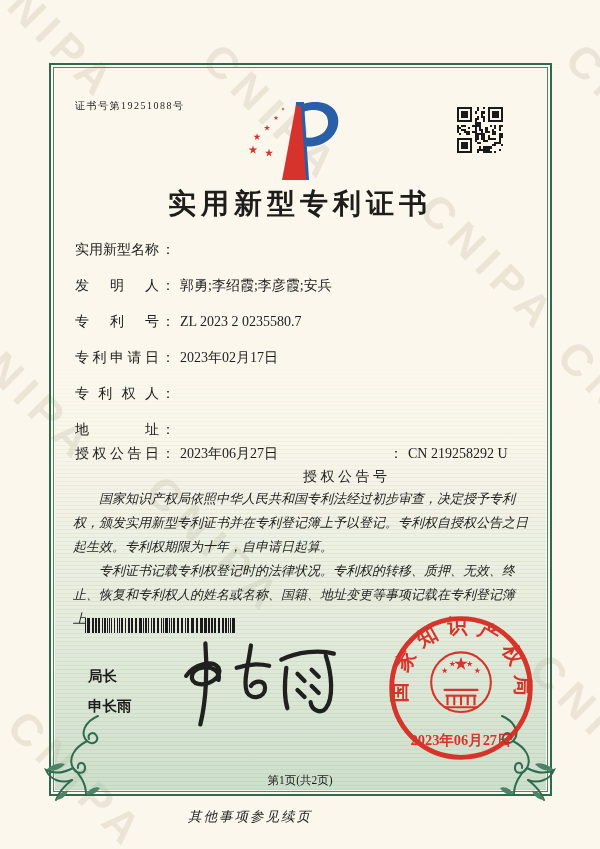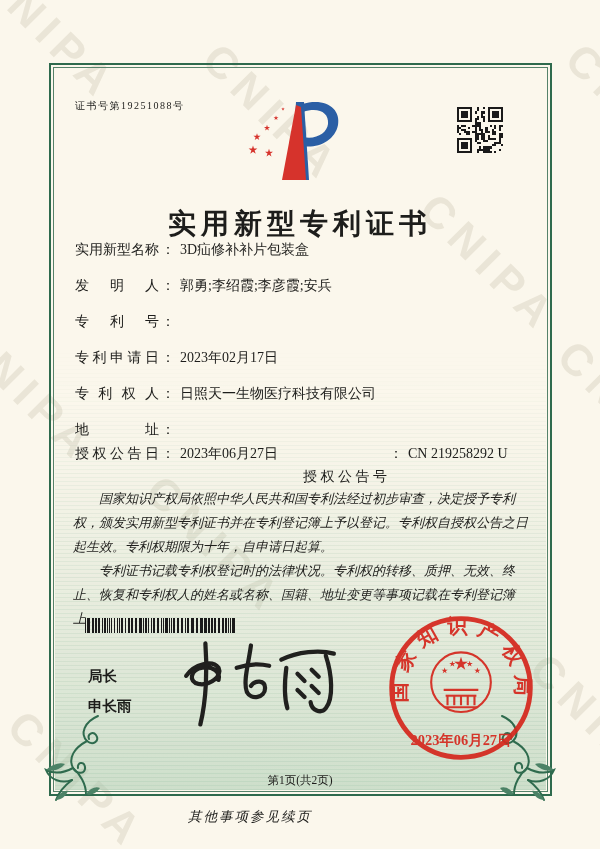--- a/index.html
+++ b/index.html
@@ -13,21 +13,21 @@
   .frame-inner{position:absolute;inset:2px;border:1px solid #55826A;}
   .guilloche{position:absolute;inset:4px;
         background:linear-gradient(180deg,rgba(190,215,195,0) 42%,rgba(175,205,180,0.28) 70%,rgba(160,198,170,0.5) 100%),
         repeating-linear-gradient(180deg,rgba(120,170,140,0.20) 0 1px,rgba(0,0,0,0) 1px 4px);
         -webkit-mask-image:linear-gradient(180deg,transparent 0 38%,rgba(0,0,0,0.7) 65%,#000 100%);
         mask-image:linear-gradient(180deg,transparent 0 38%,rgba(0,0,0,0.7) 65%,#000 100%);}
   .cert-no{position:absolute;left:75px;top:99px;font-size:10px;letter-spacing:1.5px;z-index:3;}
   .logo{position:absolute;left:246px;top:96px;z-index:3;}
   .qr{position:absolute;left:457px;top:107px;z-index:3;}
   .title{position:absolute;left:0;width:600px;top:185px;text-align:center;font-size:28px;
-        font-weight:700;letter-spacing:5px;z-index:3;margin-top:20px;}
+        font-weight:700;letter-spacing:5px;z-index:3;}
   .fields{position:absolute;left:75px;top:240px;width:456px;font-size:14px;z-index:3;}
   .row{display:flex;margin-bottom:17px;line-height:19px;position:relative;}
   .row .lbl{width:84px;flex:none;text-align:justify;text-align-last:justify;}
   .row .colon{flex:none;margin:0 5px 0 2px;}
   .row .val{max-width:346px;}
   .row-address{margin-bottom:5px;}
   .grant2{position:absolute;left:228px;top:0;display:flex;}
   .grant2 .lbl{width:84px;flex:none;text-align:justify;text-align-last:justify;margin-top:23px;}
   .paragraphs{position:absolute;left:73px;top:487px;width:457px;font-size:13px;line-height:1.85;
         font-style:italic;z-index:3;}
@@ -325,40 +325,39 @@
       <rect x="15" y="20" width="1" height="1" fill="#1a1a1a"></rect>
       <rect x="17" y="20" width="1" height="1" fill="#1a1a1a"></rect>
     </svg>
 
   <div class="title">实用新型专利证书</div>
 
   <div class="fields">
     <div class="row">
       <span class="lbl">实用新型名称</span>
         <span class="colon">：</span>
-        <span class="val">3D疝修补补片包装盒</span>
     </div>
     <div class="row">
       <span class="lbl">发明人</span>
         <span class="colon">：</span>
         <span class="val">郭勇;李绍霞;李彦霞;安兵</span>
     </div>
     <div class="row">
       <span class="lbl">专利号</span>
         <span class="colon">：</span>
+        <span class="val">ZL 2023 2 0235580.7</span>
     </div>
     <div class="row">
       <span class="lbl">专利申请日</span>
         <span class="colon">：</span>
         <span class="val">2023年02月17日</span>
     </div>
     <div class="row">
       <span class="lbl">专利权人</span>
         <span class="colon">：</span>
-        <span class="val">日照天一生物医疗科技有限公司</span>
     </div>
     <div class="row row-address">
       <span class="lbl">地址</span>
         <span class="colon">：</span>
     </div>
     <div class="row">
       <span class="lbl">授权公告日</span>
         <span class="colon">：</span>
         <span class="val">2023年06月27日</span>
       <span class="grant2">

